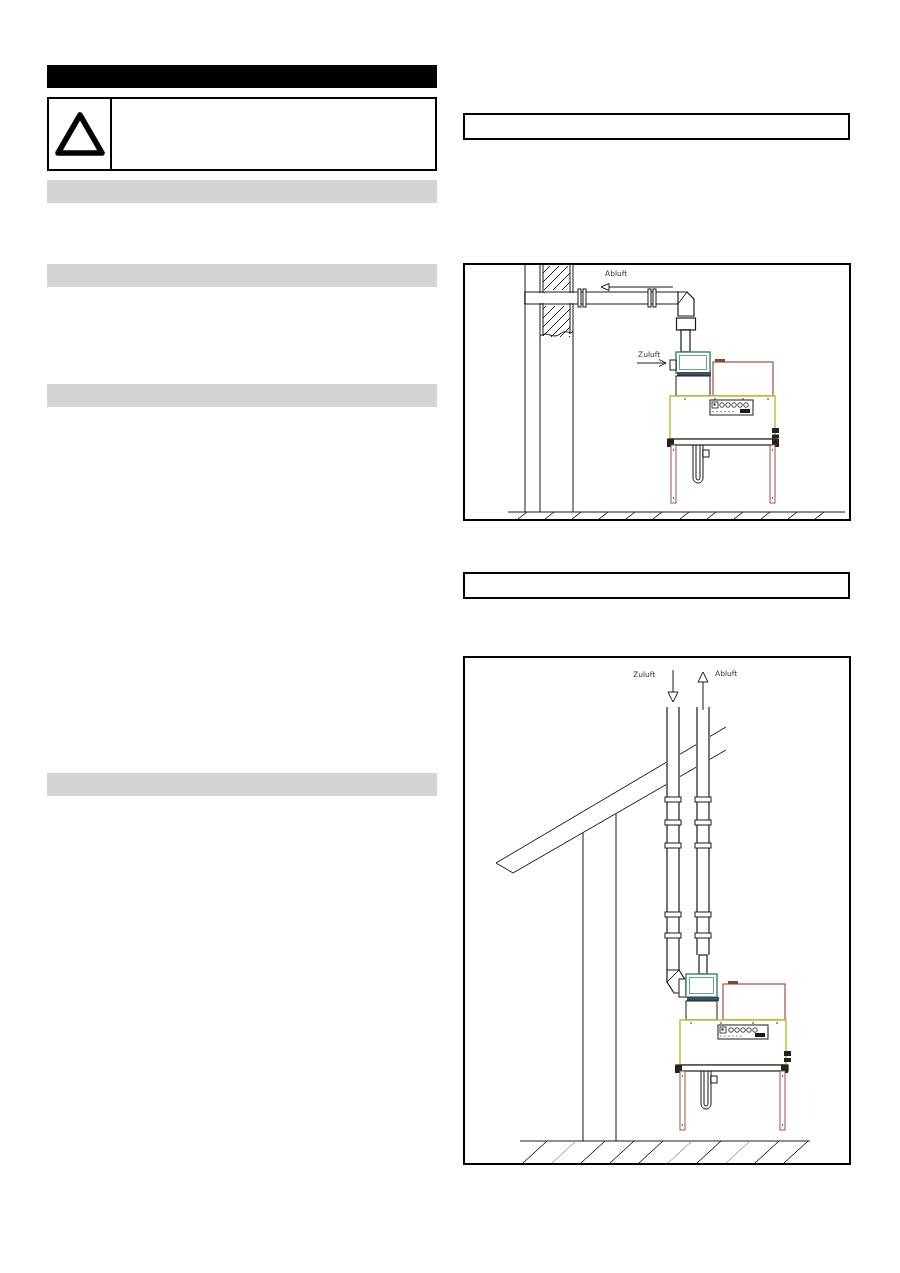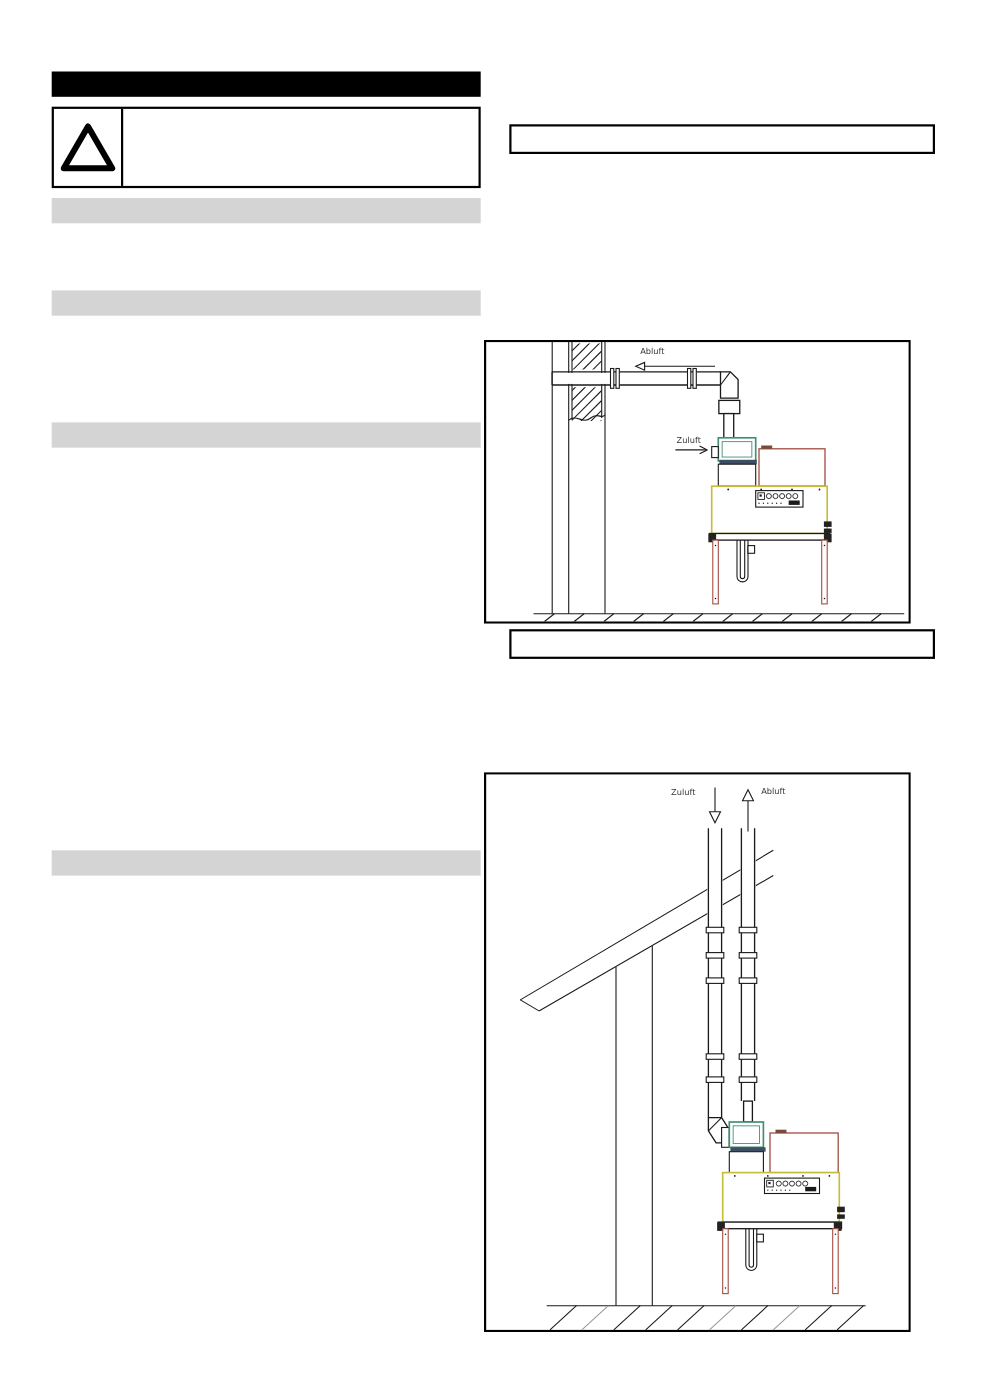--- a/index.html
+++ b/index.html
@@ -31,21 +31,21 @@
     left:47px;width:390px;height:23px;
     background:#d4d4d4;
     font-size:11px;line-height:23px;padding-left:5px;box-sizing:border-box;
   }
   
   .caption-box{
     left:463px;width:387px;height:27px;
     border:2px solid #000;box-sizing:border-box;
     font-size:10px;line-height:23px;padding-left:5px;
   }
-  .diagram{left:440px;margin-top:46px;}
+  .diagram{left:463px;}
   svg{display:block;}
   text{font-family:"DejaVu Sans", sans-serif;}
 </style>
 </head>
 <body>
 
 <div class="page">
 
   <div class="abs title-bar">
     <span></span>

